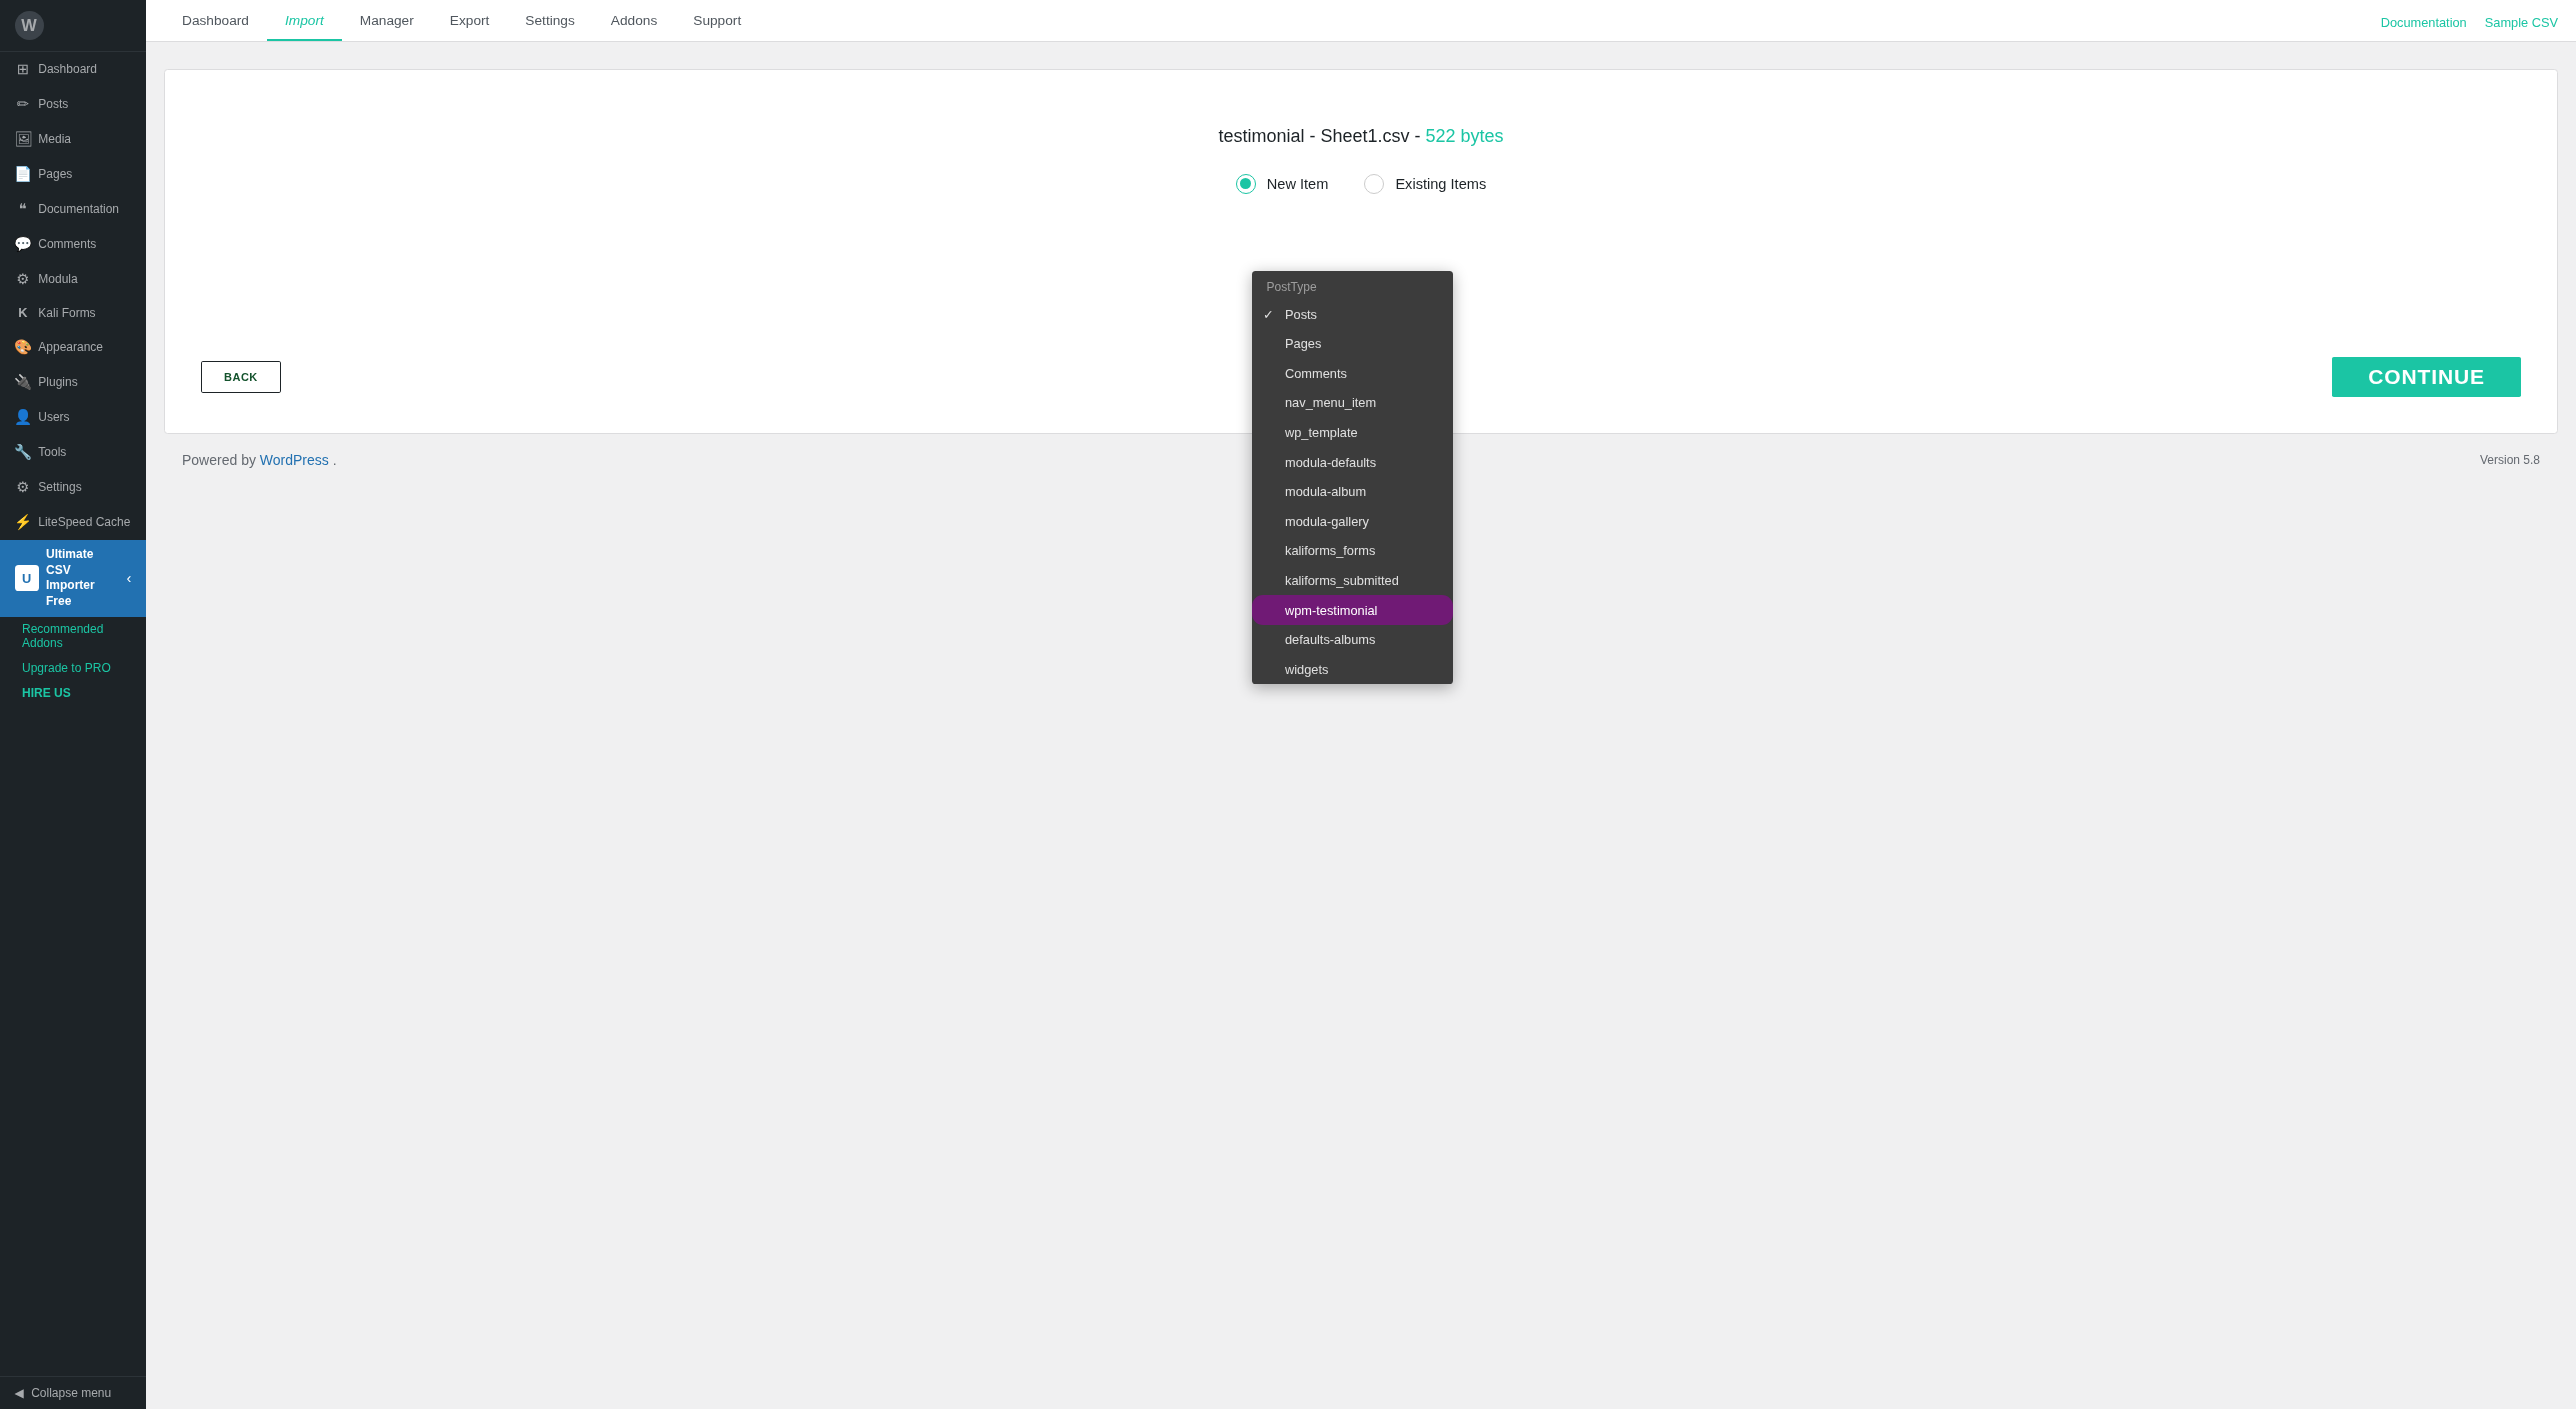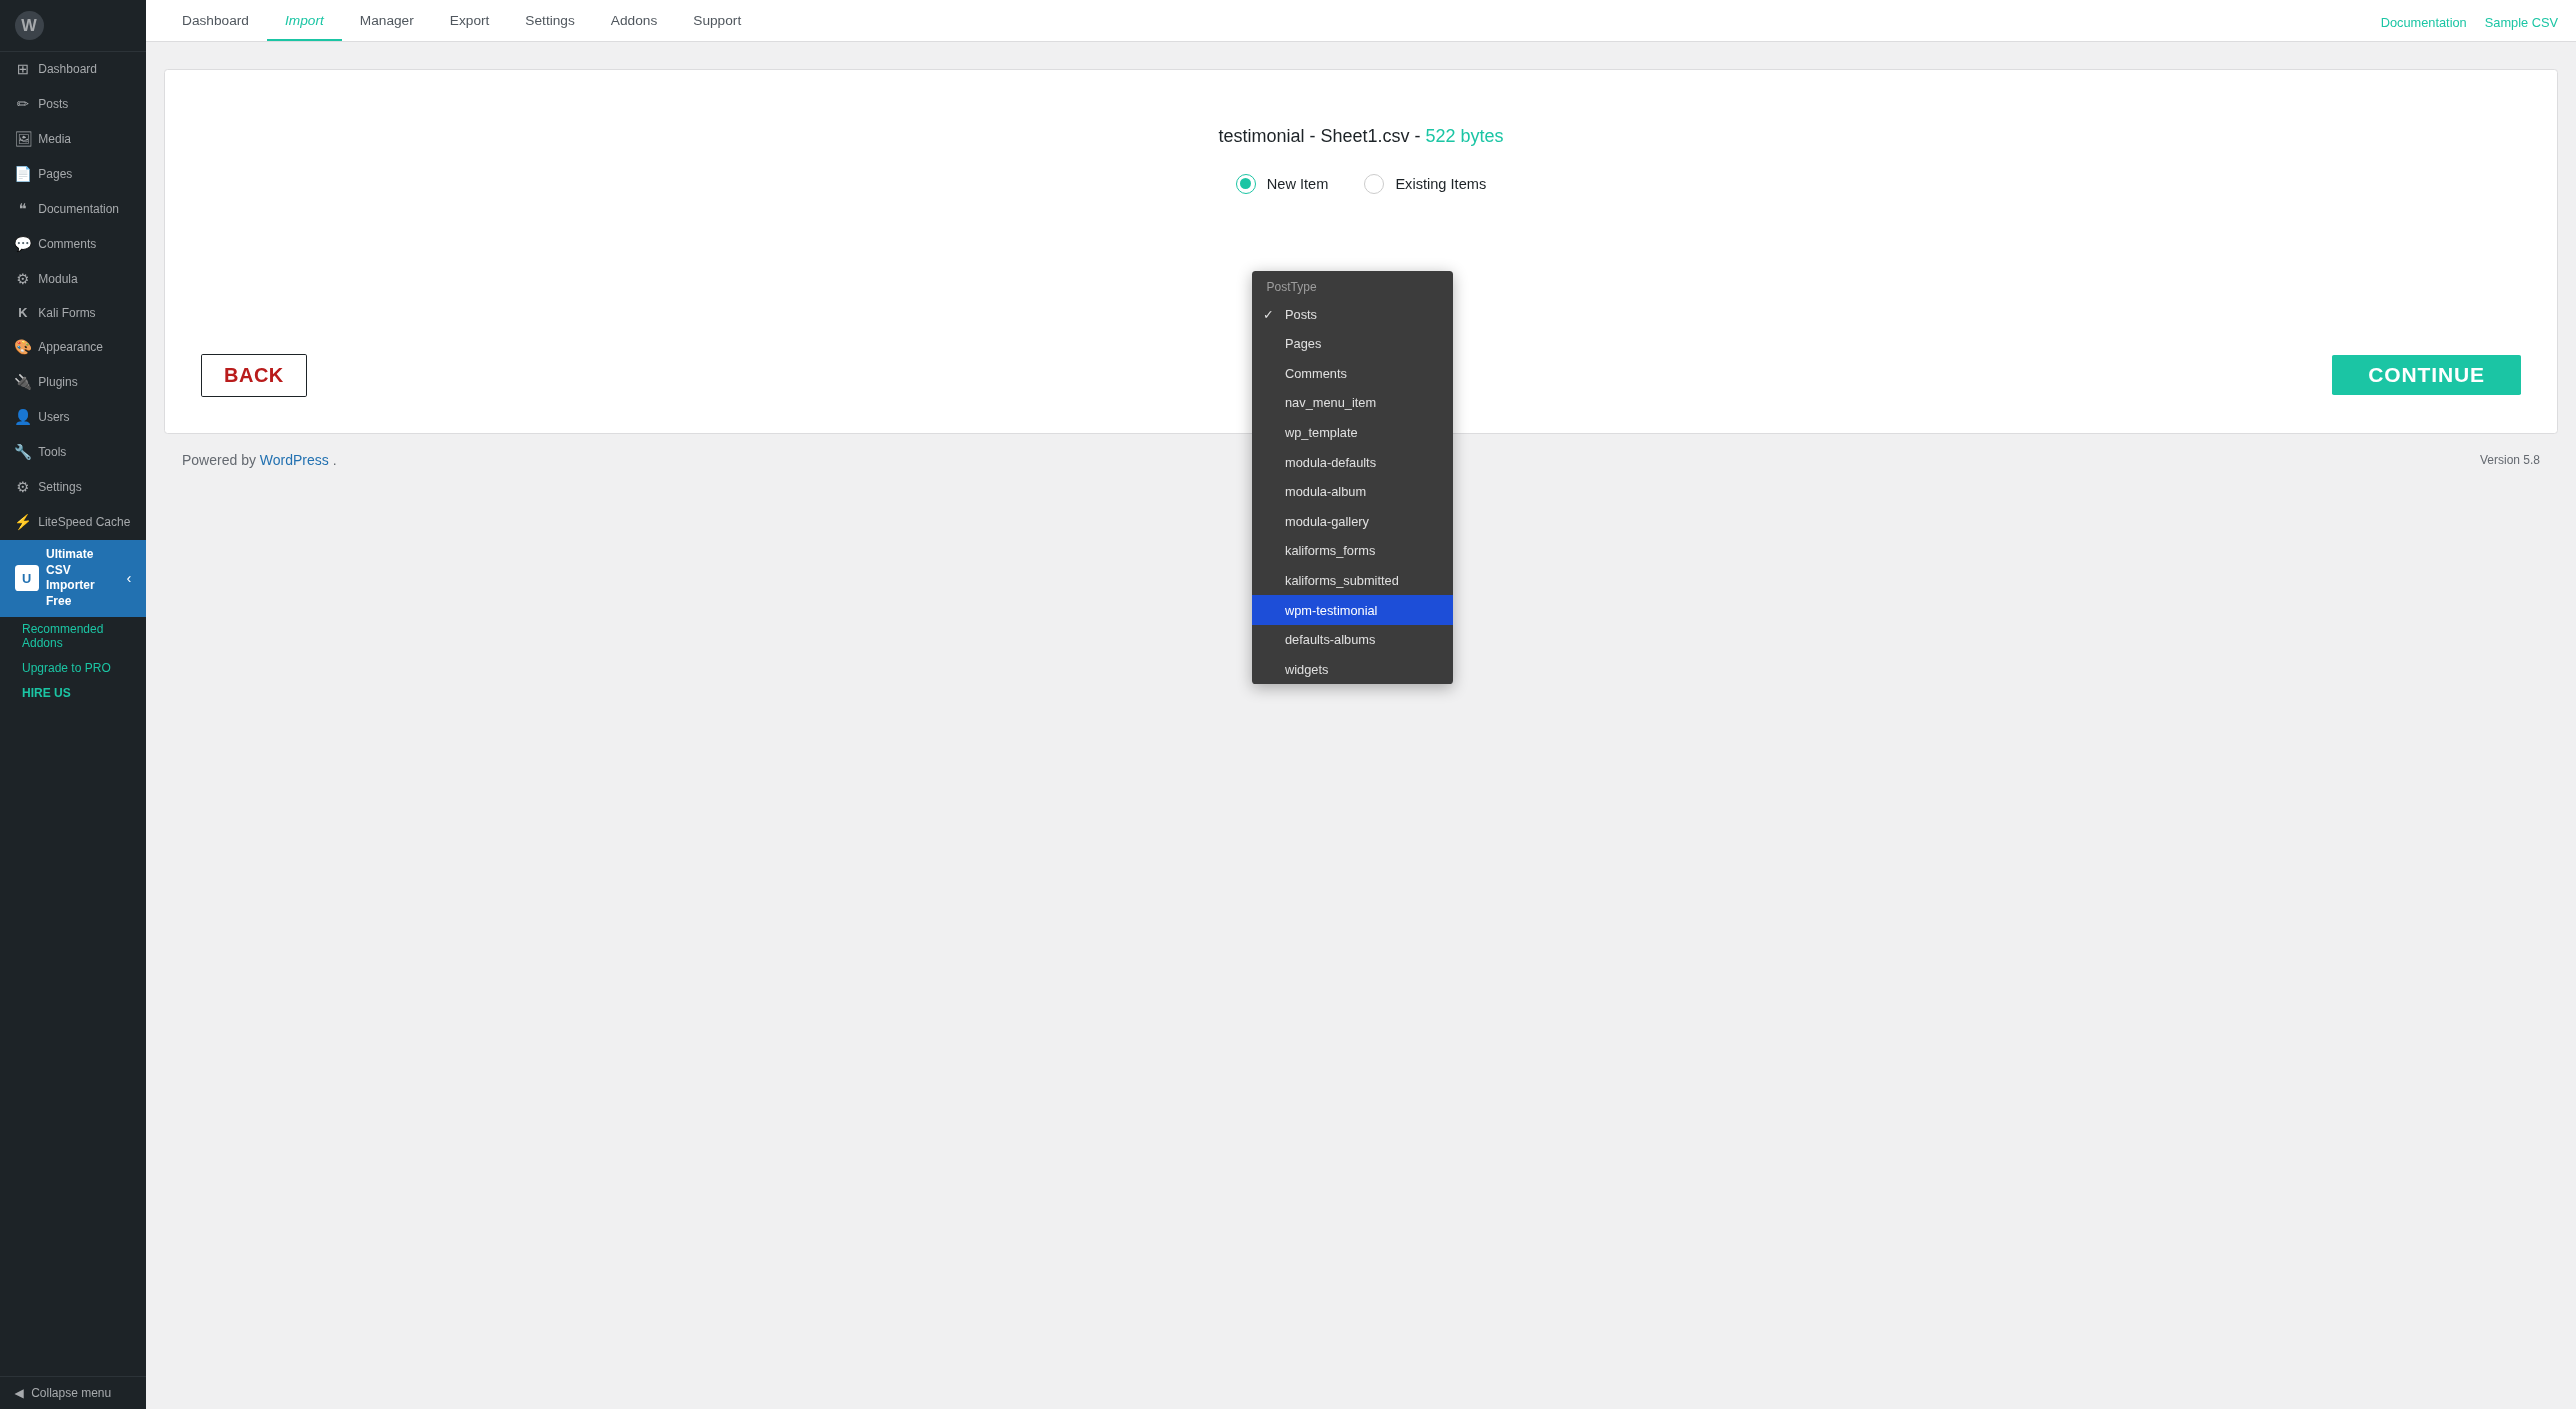--- a/index.html
+++ b/index.html
@@ -170,22 +170,22 @@
       left: 36px;
       right: 36px;
       display: flex;
       justify-content: space-between;
       align-items: center;
     }
     .btn-back {
       padding: 9px 22px;
       border: 1.8px solid #1d2327;
       background: #fff;
-      color: #b91c1c;
-      font-size: 20px;
+      color: #14532d;
+      font-size: 11px;
       font-weight: 600;
       cursor: pointer;
       border-radius: 1.8px;
       letter-spacing: 0.5px;
     }
     .btn-continue {
       padding: 8px 36px;
       background: #1bc5a4;
       color: #fff;
       border: none;
@@ -216,22 +216,23 @@
     }
     .dropdown-item {
       padding: 7.3px 14.6px 7.3px 33px;
       color: #e0e0e0;
       font-size: 12.8px;
       cursor: pointer;
       position: relative;
       display: flex; align-items: center; gap: 7.3px;
     }
     .dropdown-item.selected {
-      background: #1d4ed8;
+      background: #701a75;
       color: #fff;
+      border-radius: 11px;
     }
     .dropdown-item.checked::before {
       content: '✓';
       position: absolute;
       left: 11px;
       color: #e0e0e0;
     }
 
     
     .powered-by {

